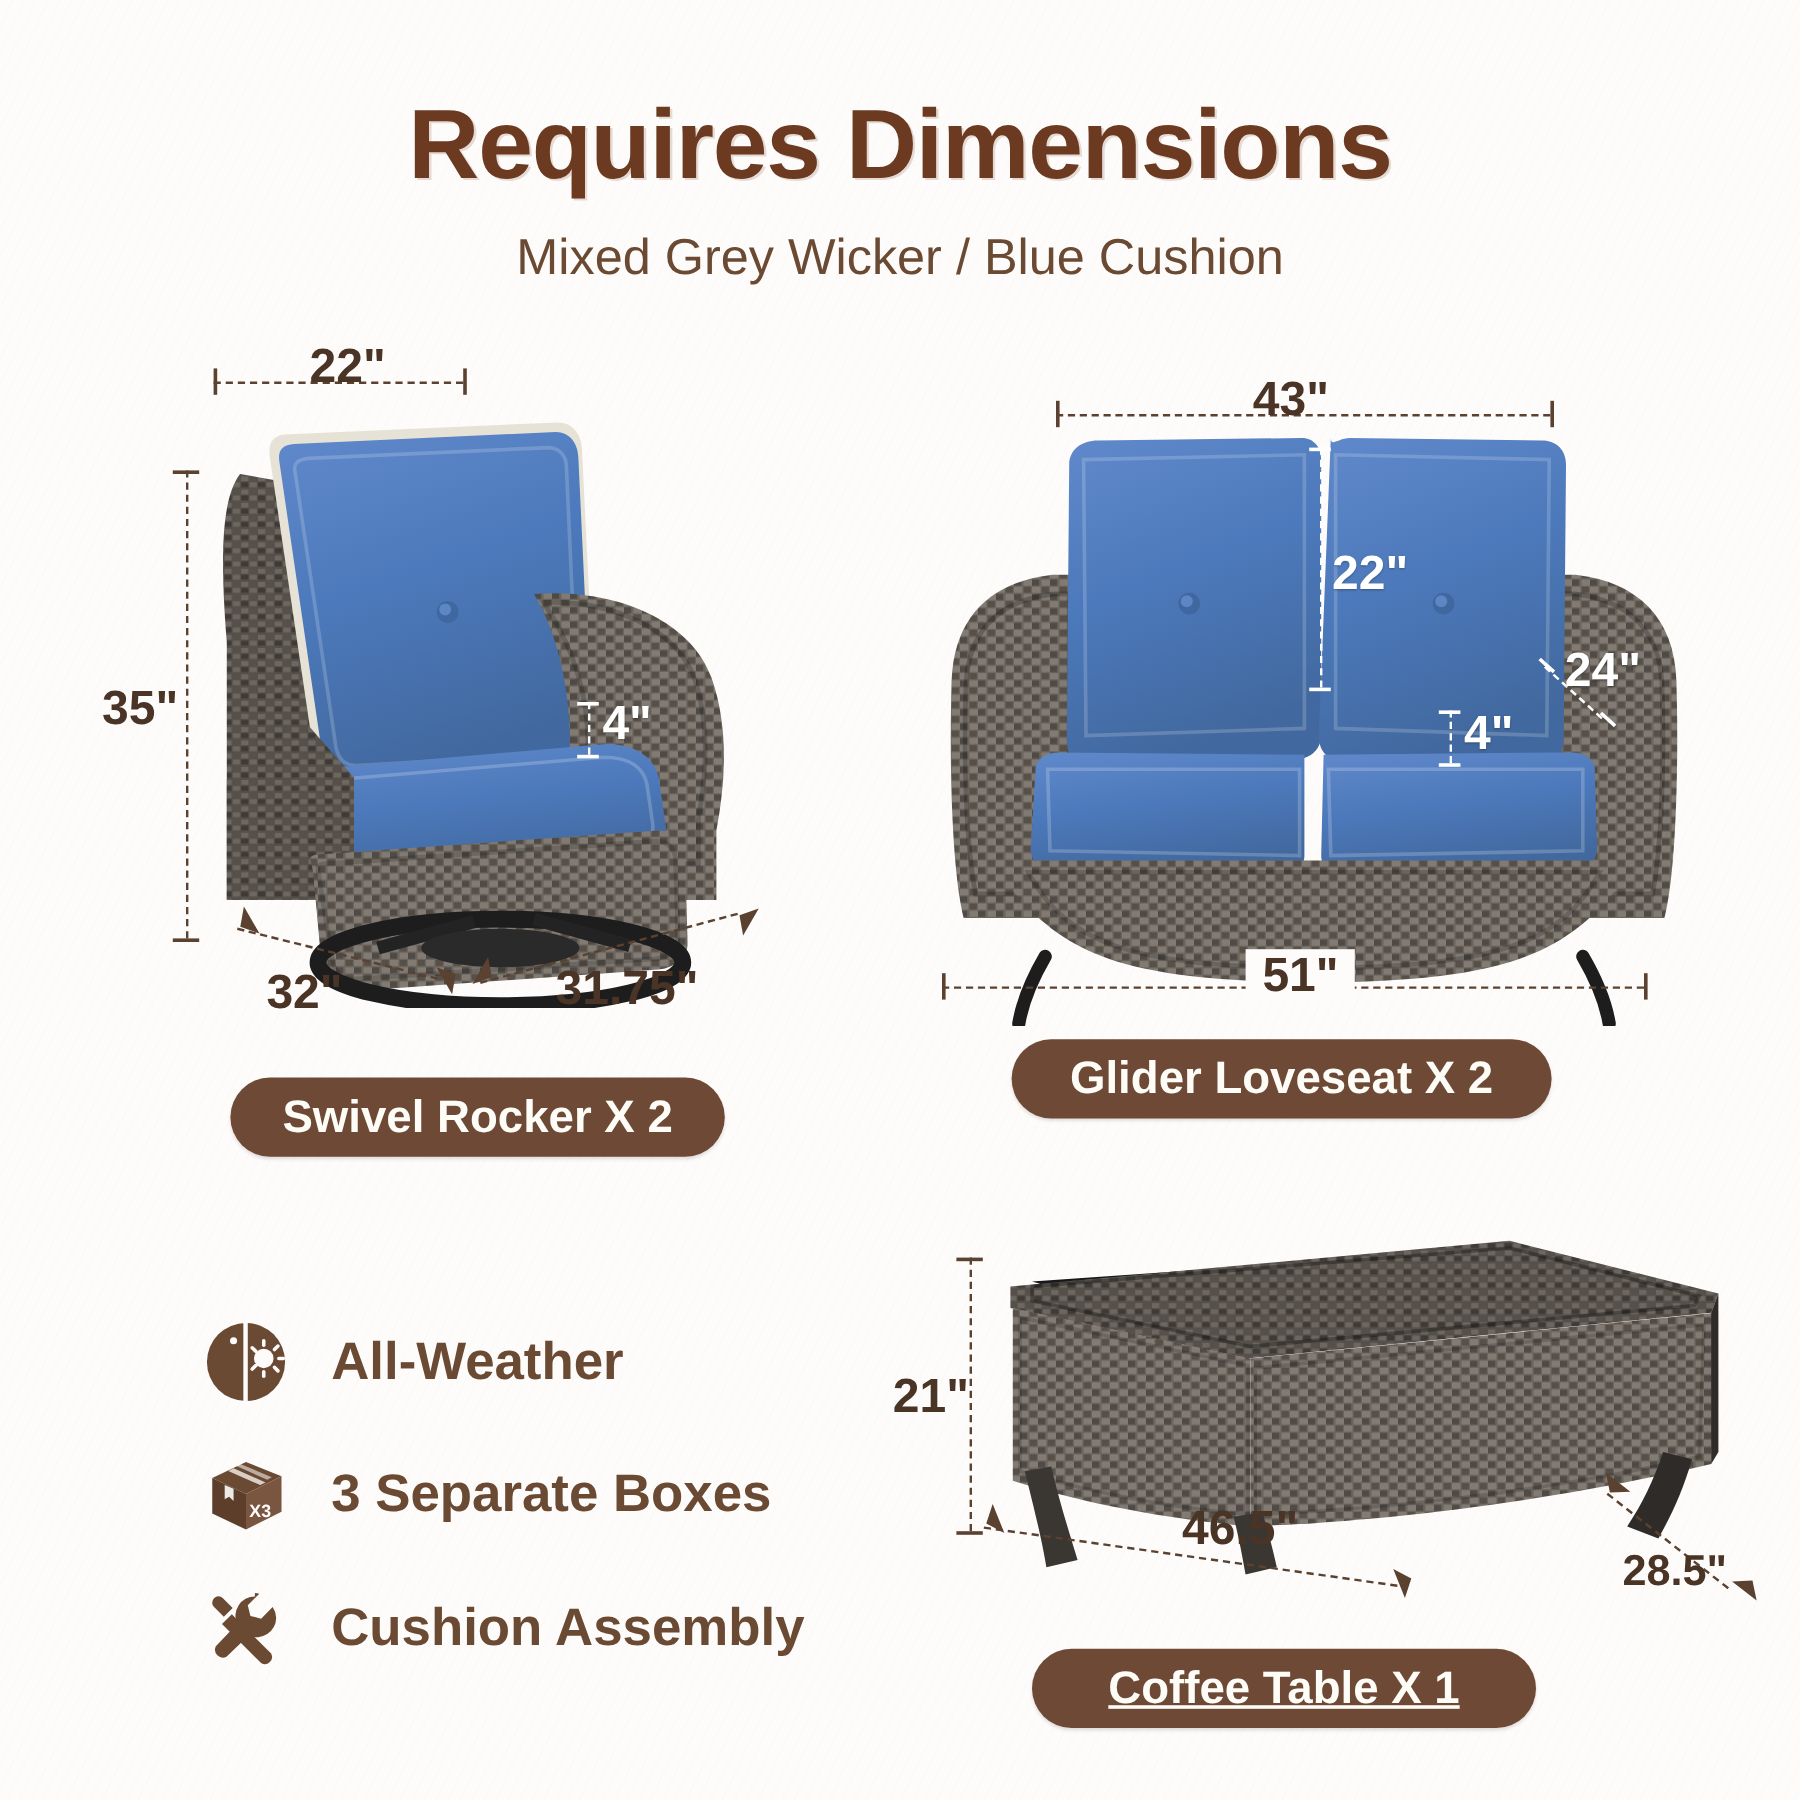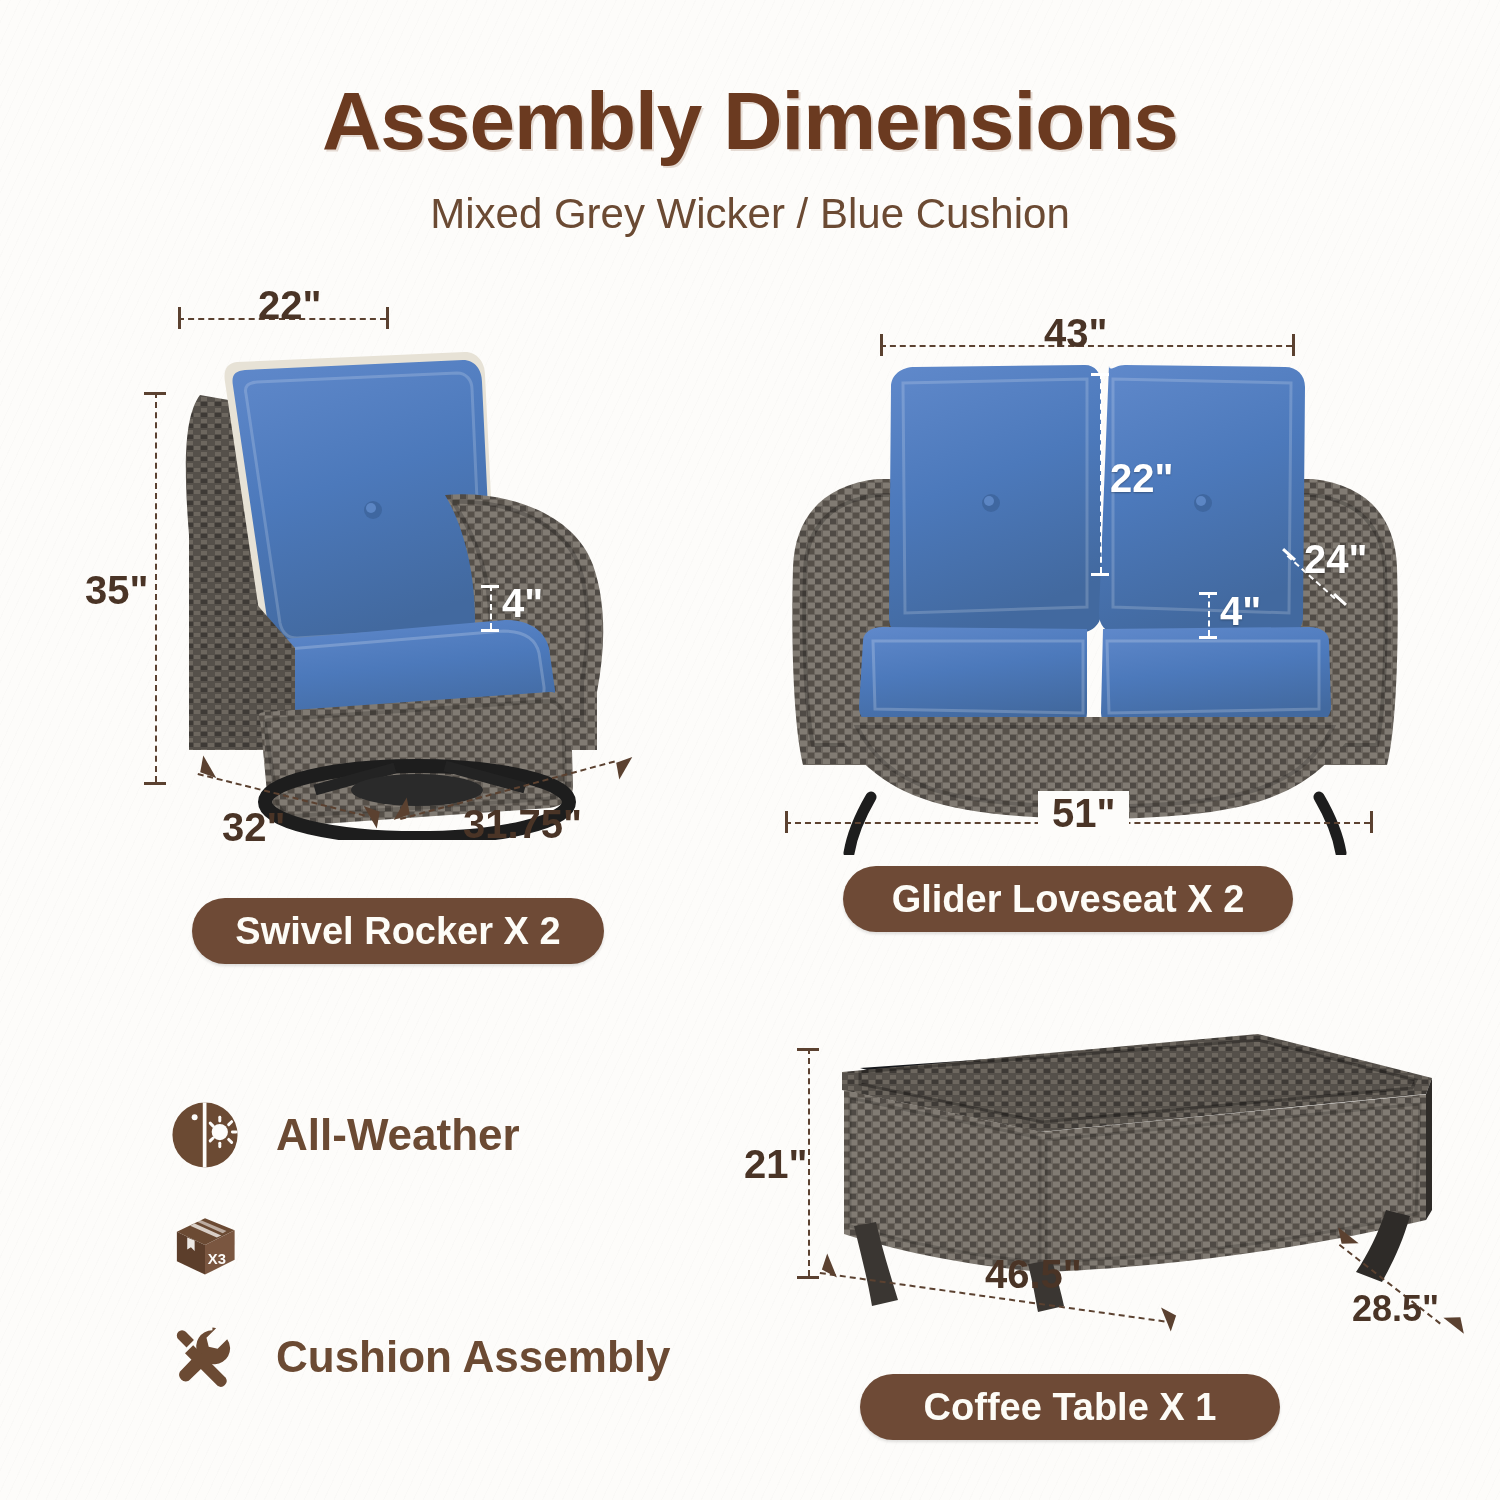--- a/index.html
+++ b/index.html
@@ -60,21 +60,21 @@
     font-weight: 700;
     display: flex;
     align-items: center;
     justify-content: center;
     height: 66px;
     box-shadow: 0 2px 3px rgba(0,0,0,.12);
     white-space: nowrap;
   }
   #pill-rocker  { left: 192px;  top: 866px;  width: 412px; margin-top: 32px; }
   #pill-glider  { left: 843px;  top: 866px;  width: 450px; }
-  #pill-table   { left: 860px;  top: 1374px; width: 420px; }
+  #pill-table   { left: 860px;  top: 1374px; width: 420px; text-decoration: underline; }
 
   
   .dim-label {
     position: absolute;
     font-size: 40px;
     font-weight: 600;
     color: #4a3426;
     white-space: nowrap;
   }
   .dim-label.white { color: #ffffff; font-weight: 700; text-shadow: 0 1px 2px rgba(0,0,0,.30); }
@@ -131,21 +131,21 @@
   #feat-1 { left: 168px; top: 1208px; }
   #feat-2 { left: 168px; top: 1320px; }
 </style>
 </head>
 <body>
 
 <div class="bg-texture"></div>
 
 <div class="page">
 
-  <div class="title">Assembly Dimensions</div>
+  <div class="title">Requires Dimensions</div>
   <div class="subtitle">Mixed Grey Wicker / Blue Cushion</div>
 
   <div>
 
     <svg width="520" height="520" viewBox="0 0 520 520" style="position:absolute;left:145px;top:320px;">
       <defs>
         <pattern id="wkr" width="15" height="12" patternUnits="userSpaceOnUse">
           <rect width="15" height="12" fill="#6b655e"></rect>
           <rect x="0" y="0" width="7" height="5" fill="#817b73"></rect>
           <rect x="8" y="6" width="7" height="5" fill="#817b73"></rect>
@@ -340,20 +340,21 @@
   <div class="feature" id="feat-1">
     <svg class="feature-icon" viewBox="0 0 100 100">
       <polygon points="12,32 50,14 90,30 50,50" fill="#6b4a33"></polygon>
       <polygon points="12,32 50,50 50,90 12,72" fill="#5c3e2b"></polygon>
       <polygon points="90,30 50,50 50,90 90,70" fill="#7a5640"></polygon>
       <polygon points="30,24 66,40 72,37 36,21" fill="#fdfcfa" opacity=".75"></polygon>
       <polygon points="38,18 74,34 79,31 43,16" fill="#fdfcfa" opacity=".55"></polygon>
       <path d="M26 40 L36 44 L36 58 L31 53 L26 56 Z" fill="#fdfcfa" opacity=".9"></path>
       <text x="66" y="76" font-family="Liberation Sans, sans-serif" font-size="20" font-weight="700" fill="#fdfcfa" text-anchor="middle">X3</text>
     </svg>
+    <span class="feature-text">3 Separate Boxes</span>
   </div>
 
   <div class="feature" id="feat-2">
     <svg class="feature-icon" viewBox="0 0 100 100">
       <g fill="#6b4a33">
         <path d="M60 14 a22 22 0 0 0 -20 31 L16 70 a9 9 0 0 0 12 12 l25 -24 a22 22 0 0 0 31 -20 a22 22 0 0 0 -4 -12 l-13 13 l-12 -3 l-3 -12 l13 -13 a22 22 0 0 0 -5 -1 Z"></path>
         <path d="M14 16 a7 7 0 0 1 10 0 l11 11 l-10 10 l-11 -11 a7 7 0 0 1 0 -10 Z"></path>
         <path d="M34 34 l44 44 a8 8 0 0 1 -11 11 l-44 -44 Z"></path>
       </g>
     </svg>

